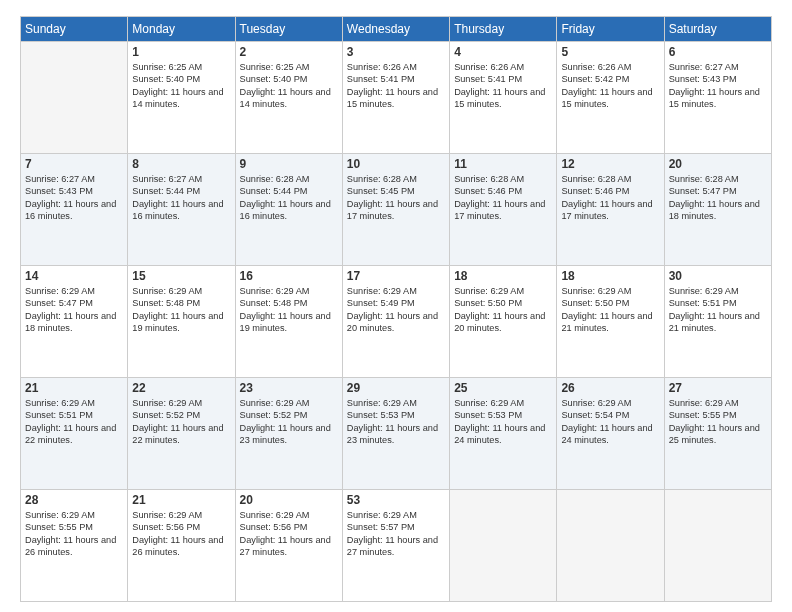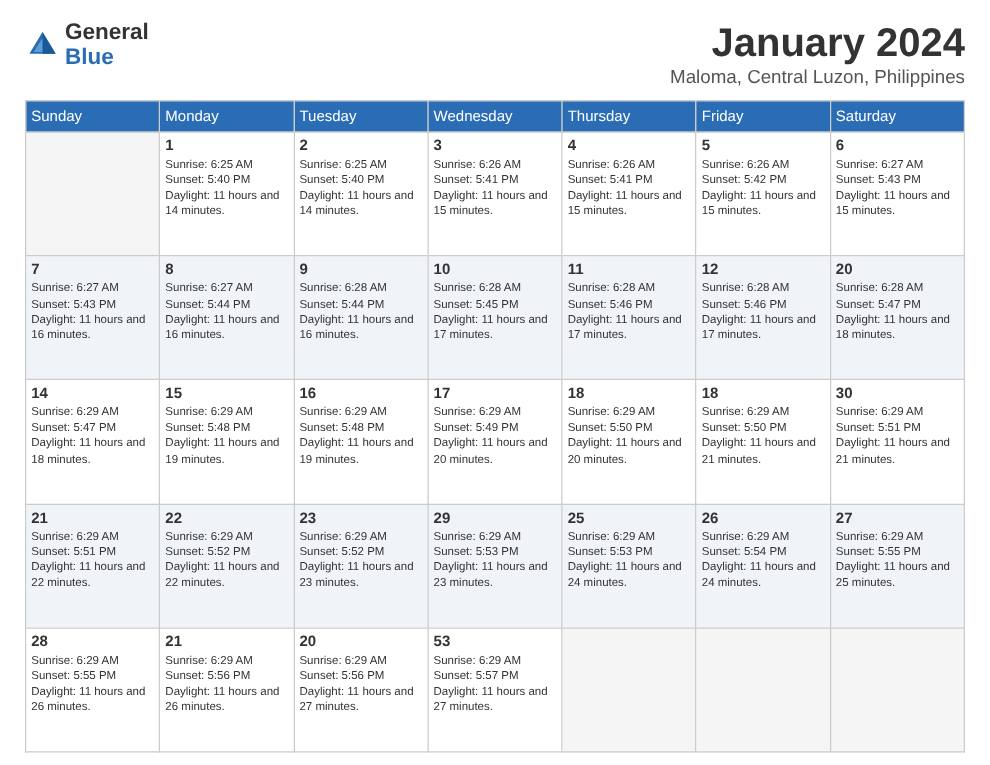--- a/index.html
+++ b/index.html
@@ -99,37 +99,20 @@
       color: #333;
     }
     .row-shade td {
       background: #f0f4f8;
     }
   </style>
 </head>
 <body>
 
 <div class="page">
-  <div class="header">
-    <div class="logo">
-      <svg class="logo-icon" viewBox="0 0 40 40">
-        <polygon points="20,5 35,30 5,30" fill="#2a6db5"></polygon>
-        <polygon points="20,12 30,28 10,28" fill="#5a9fd4"></polygon>
-        <polygon points="20,5 35,30 20,30" fill="#1a5a9a"></polygon>
-      </svg>
-      <div class="logo-text">
-        <span class="logo-general">General</span>
-        <span class="logo-blue">Blue</span>
-      </div>
-    </div>
-    <div class="title-block">
-      <div class="month-year">January 2024</div>
-      <div class="location">Maloma, Central Luzon, Philippines</div>
-    </div>
-  </div>
 
   <table class="calendar">
     <thead>
       <tr>
 
       <th>Sunday</th>
           <th>Monday</th>
           <th>Tuesday</th>
           <th>Wednesday</th>
           <th>Thursday</th>

